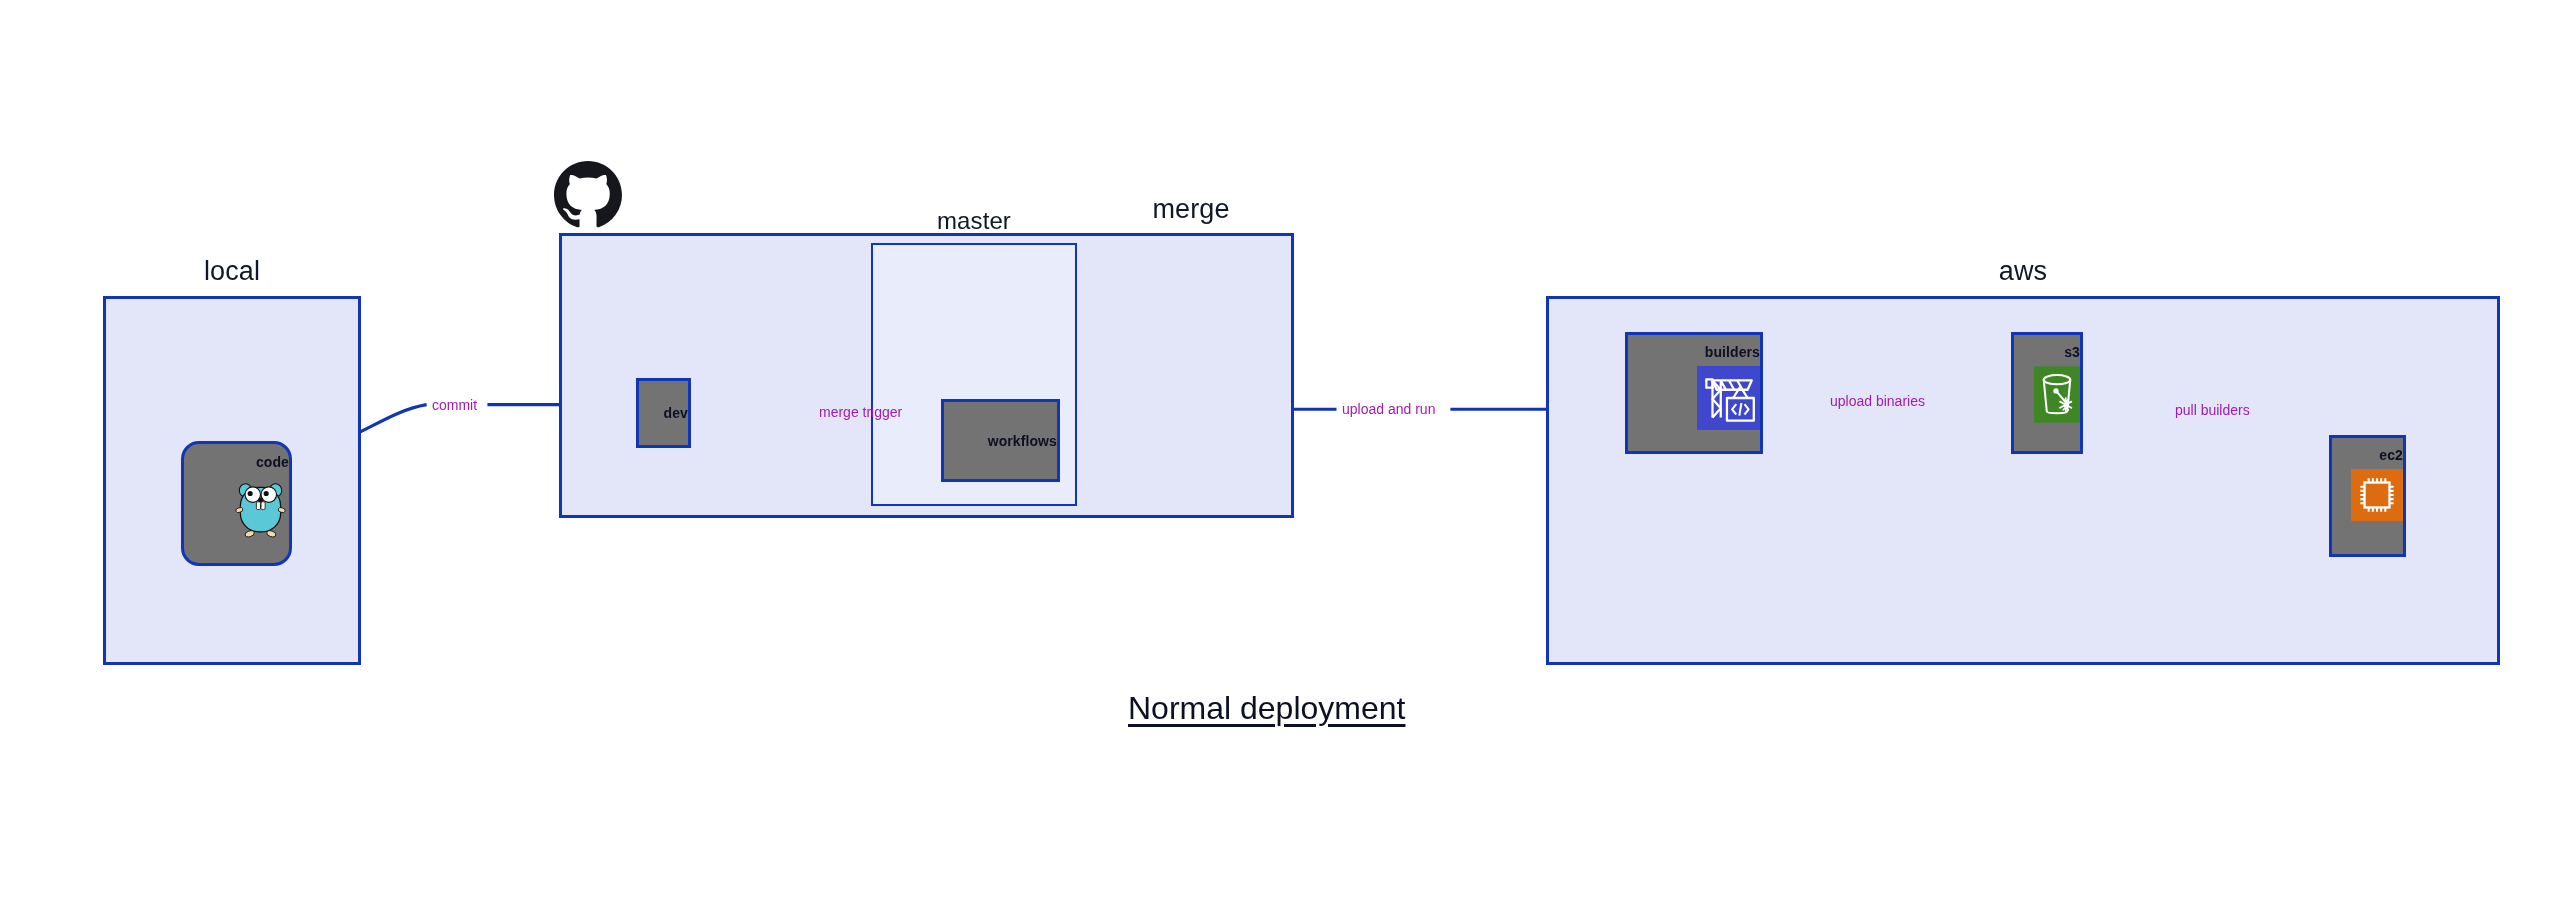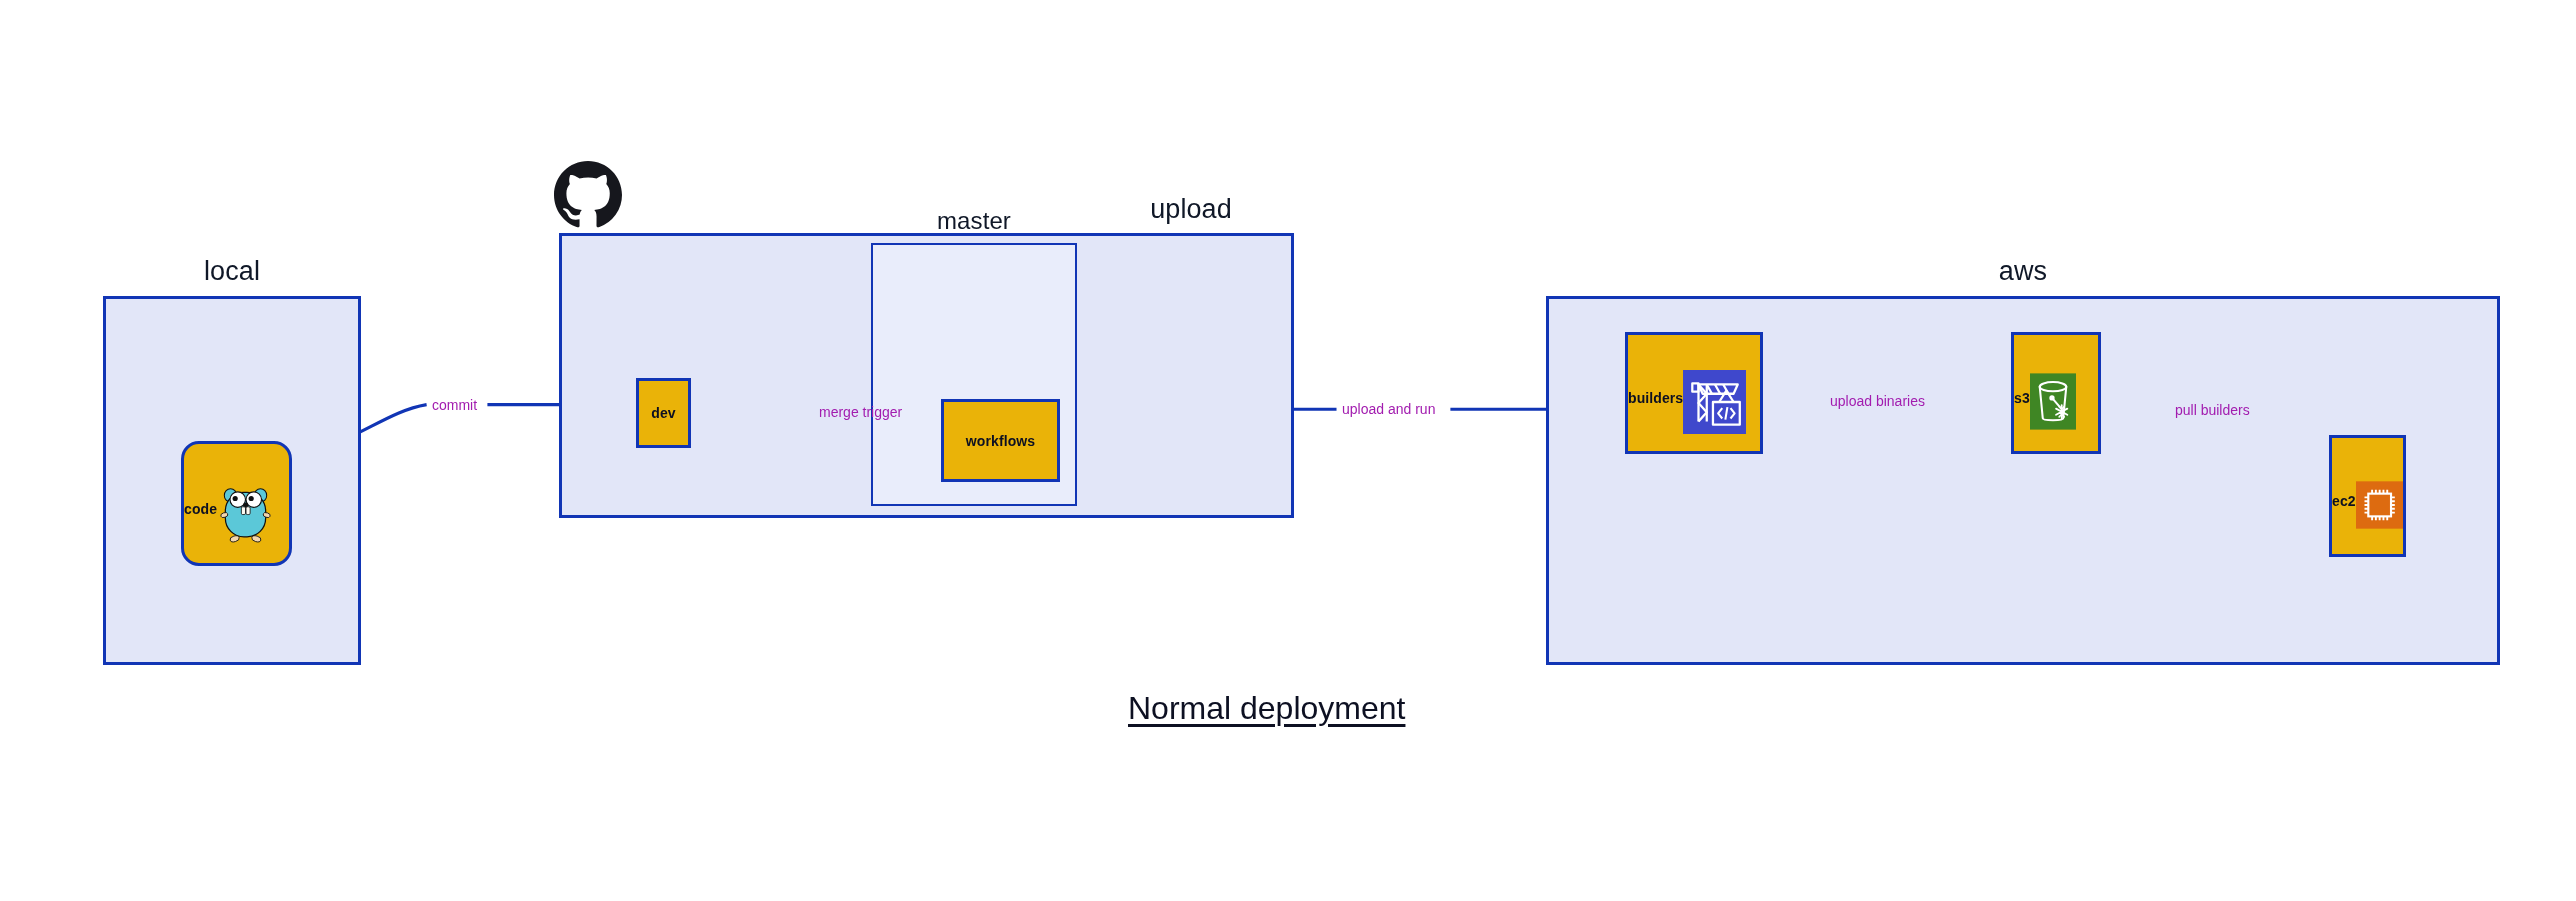--- a/index.html
+++ b/index.html
@@ -37,26 +37,26 @@
     font-weight: 400;
     letter-spacing: 0.1px;
     white-space: nowrap;
     text-align: center;
     line-height: 1;
   }
 
   
   .node {
     position: absolute;
-    background: #eab308;
+    background: #737373;
     border: 3.1px solid #1135b5;
     box-sizing: border-box;
     display: flex;
-    flex-direction: row;
-    align-items: center;
+    flex-direction: column;
+    align-items: flex-end;
   }
   .node-label {
     color: #0d1022;
     font-size: 14px;
     font-weight: 700;
     letter-spacing: 0.1px;
     line-height: 1;
     white-space: nowrap;
   }
   .node-icon {
@@ -157,21 +157,21 @@
         <rect x="47" y="48" width="8" height="15" rx="2.5" fill="#fdfaf2" stroke="#111" stroke-width="1.6"></rect>
         <rect x="56" y="48" width="8" height="15" rx="2.5" fill="#fdfaf2" stroke="#111" stroke-width="1.6"></rect>
       </svg>
     </div>
   </div>
 
   <svg width="68" height="68" viewBox="0 0 16 16" style="position:absolute; left:554px; top:161px;">
     <path fill="#16171d" d="M8 0C3.58 0 0 3.58 0 8c0 3.54 2.29 6.53 5.47 7.59.4.07.55-.17.55-.38 0-.19-.01-.82-.01-1.49-2.01.37-2.53-.49-2.69-.94-.09-.23-.48-.94-.82-1.13-.28-.15-.68-.52-.01-.53.63-.01 1.08.58 1.23.82.72 1.21 1.87.87 2.33.66.07-.52.28-.87.51-1.07-1.78-.2-3.64-.89-3.64-3.95 0-.87.31-1.59.82-2.15-.08-.2-.36-1.02.08-2.12 0 0 .67-.21 2.2.82.64-.18 1.32-.27 2-.27s1.36.09 2 .27c1.53-1.04 2.2-.82 2.2-.82.44 1.1.16 1.92.08 2.12.51.56.82 1.27.82 2.15 0 3.07-1.87 3.75-3.65 3.95.29.25.54.73.54 1.48 0 1.07-.01 1.93-.01 2.2 0 .21.15.46.55.38A8.01 8.01 0 0 0 16 8c0-4.42-3.58-8-8-8z"></path>
   </svg>
 
-  <div class="group-label" style="left:1088px; top:196px; width:206px;">upload</div>
+  <div class="group-label" style="left:1088px; top:196px; width:206px;">merge</div>
 
   <div class="group" style="left:559px; top:233px; width:735px; height:285px;">
 
     <div class="node" style="left:74px; top:142px; width:55px; height:70px; justify-content:center;">
       <div class="node-label">dev</div>
     </div>
 
     <div class="group-label" style="left:309px; top:-27px; width:206px; font-size:24px;">master</div>
 
     <div class="group nested" style="left:309px; top:7.2px; width:206px; height:263px;">
@@ -201,21 +201,21 @@
 
           <path d="M84 40 L70 62 M84 40 L98 62"></path>
 
           <rect x="58" y="62" width="52" height="44"></rect>
 
           <path d="M76 74 L68 84 L76 94 M92 74 L100 84 L92 94 M86 72 L82 96" stroke-width="4"></path>
         </g>
       </svg>
     </div>
 
-    <div class="node" style="left:462px; top:33px; width:90px; height:122px; padding-top:10.3px;">
+    <div class="node" style="left:462px; top:33px; width:72px; height:122px; padding-top:10.3px;">
       <div class="node-label">s3</div>
       <svg class="node-icon" width="46" height="57" viewBox="0 0 90 110" style="margin-top:7.2px;">
         <rect x="0" y="0" width="90" height="110" fill="#3f8624"></rect>
         <g fill="none" stroke="#ffffff" stroke-width="4" stroke-linecap="round" stroke-linejoin="round">
           <ellipse cx="45" cy="26" rx="26" ry="9"></ellipse>
           <path d="M19 26 L25 88 C25 93 65 93 65 88 L71 26"></path>
           <path d="M43 48 L62 70"></path>
           <circle cx="43" cy="48" r="3.2" fill="#ffffff"></circle>
 
           <path d="M62 62 L62 88 M51 69 L73 81 M51 81 L73 69" stroke-width="3.6"></path>

